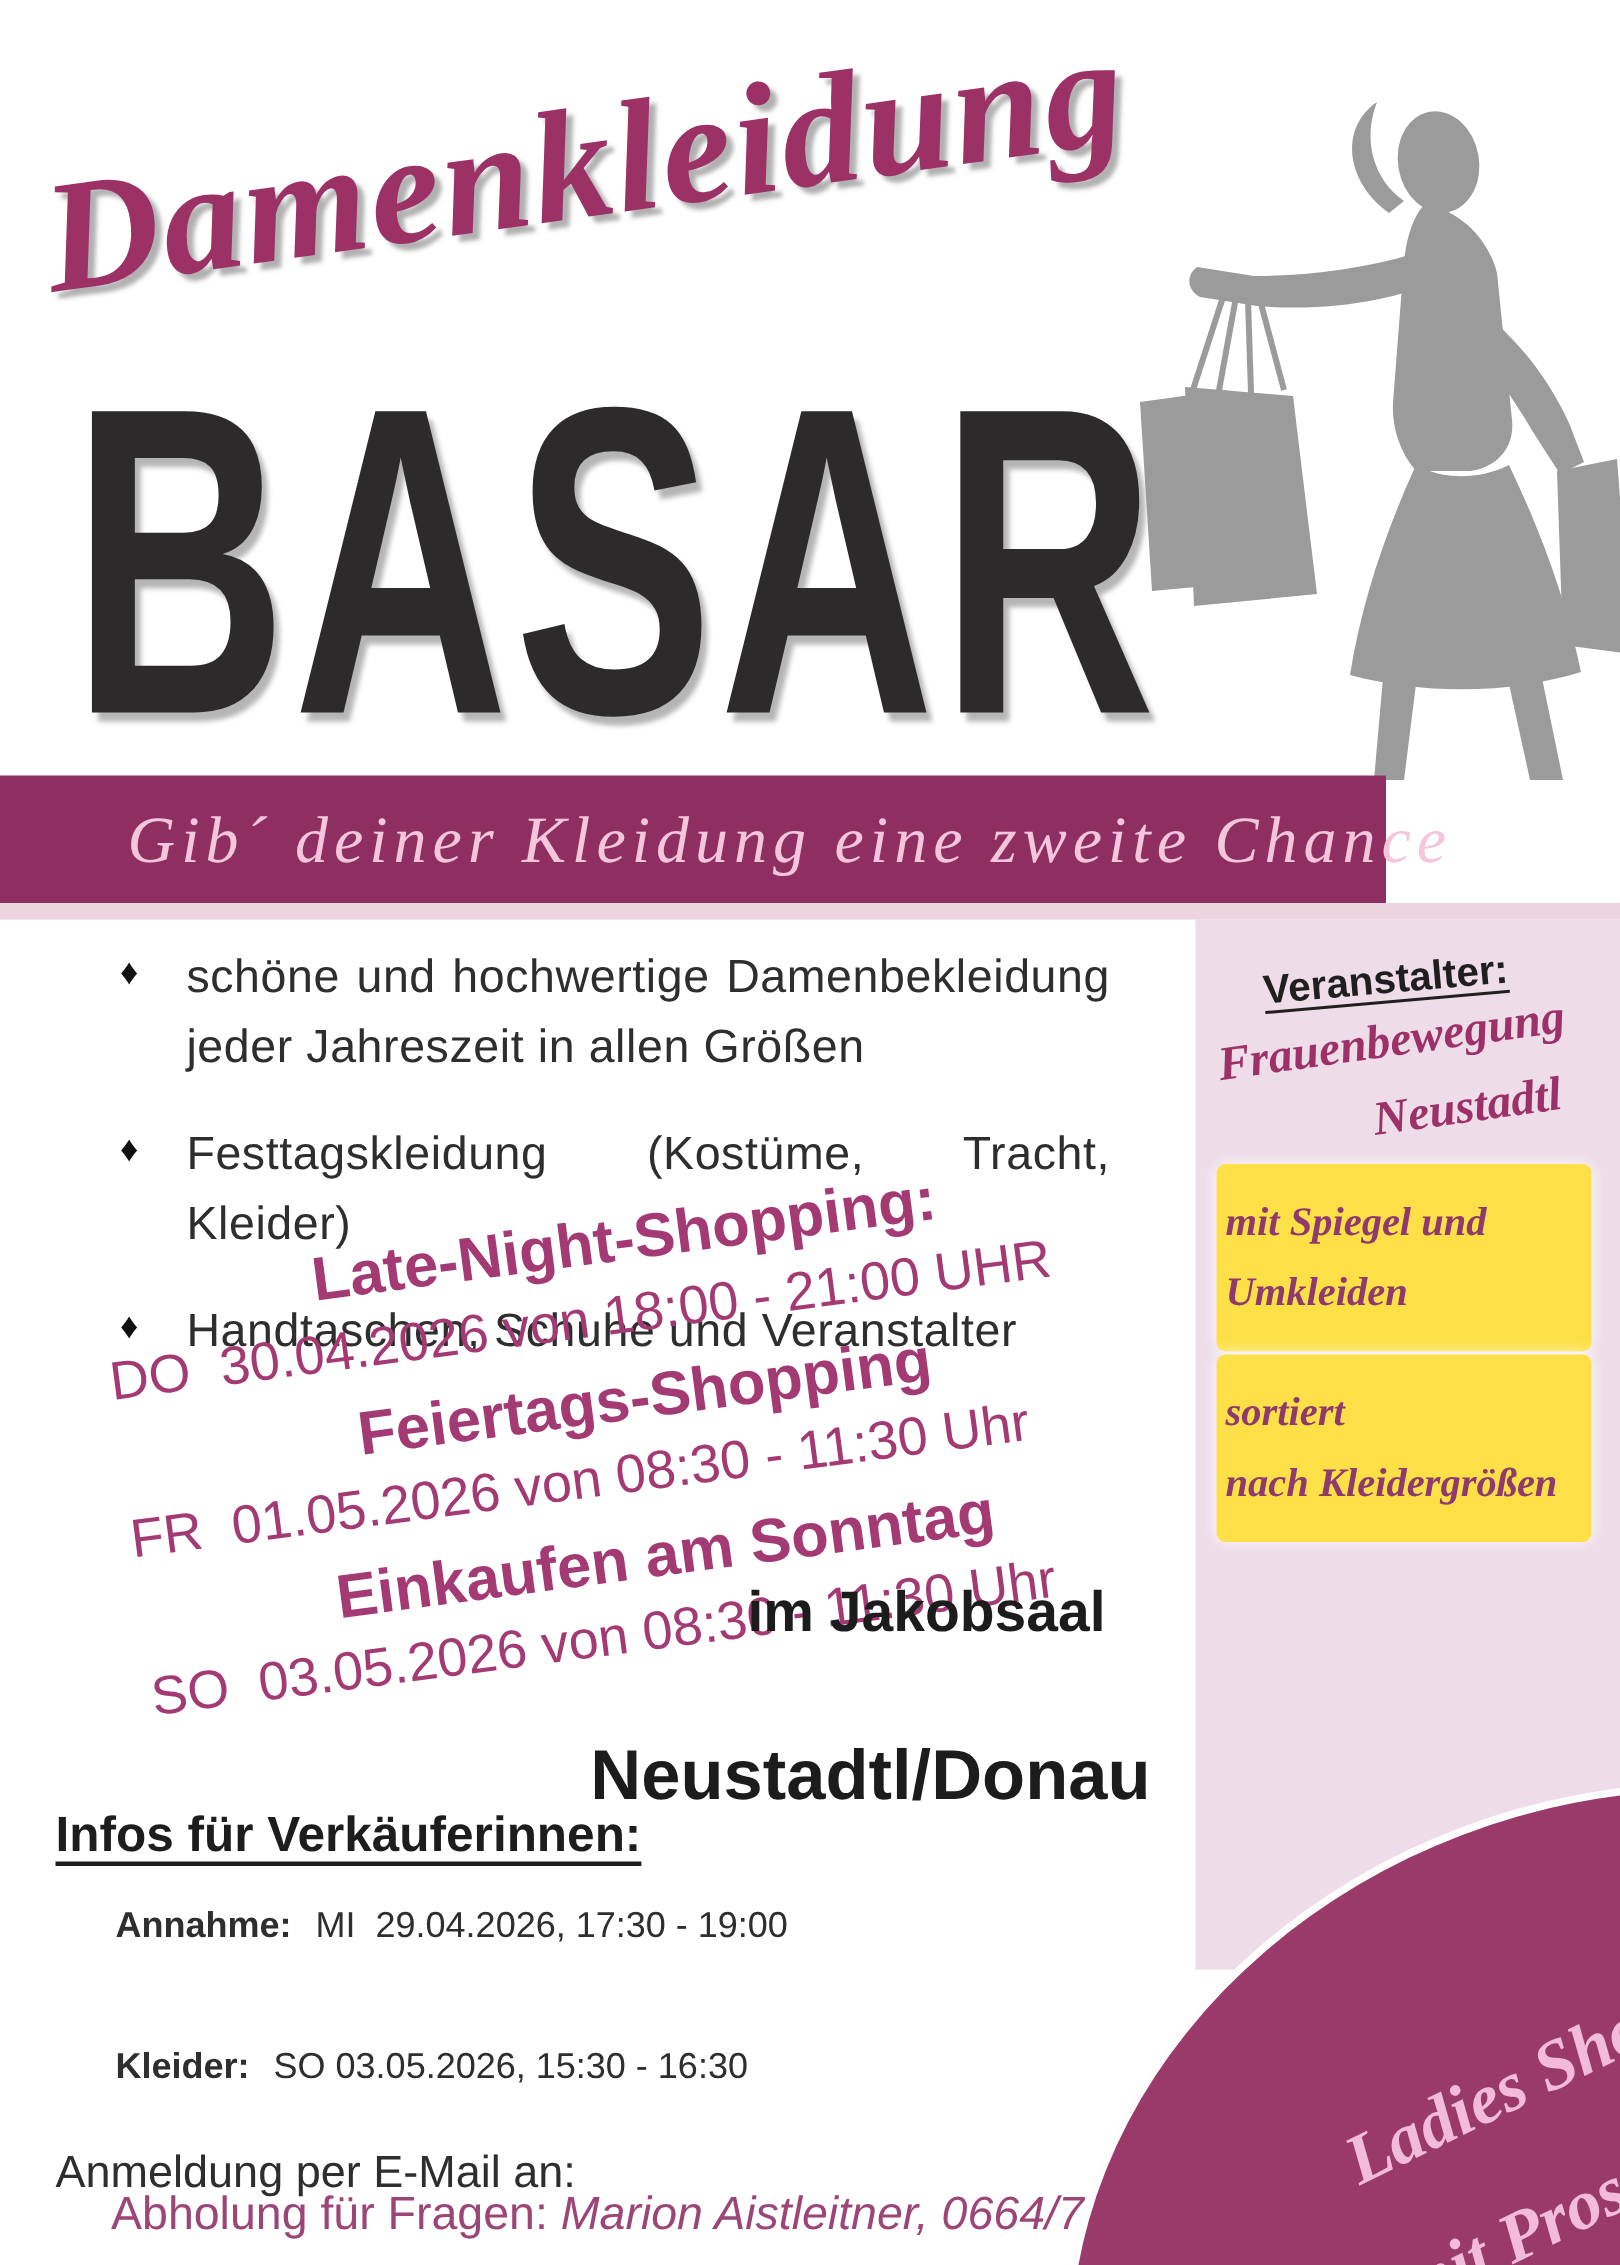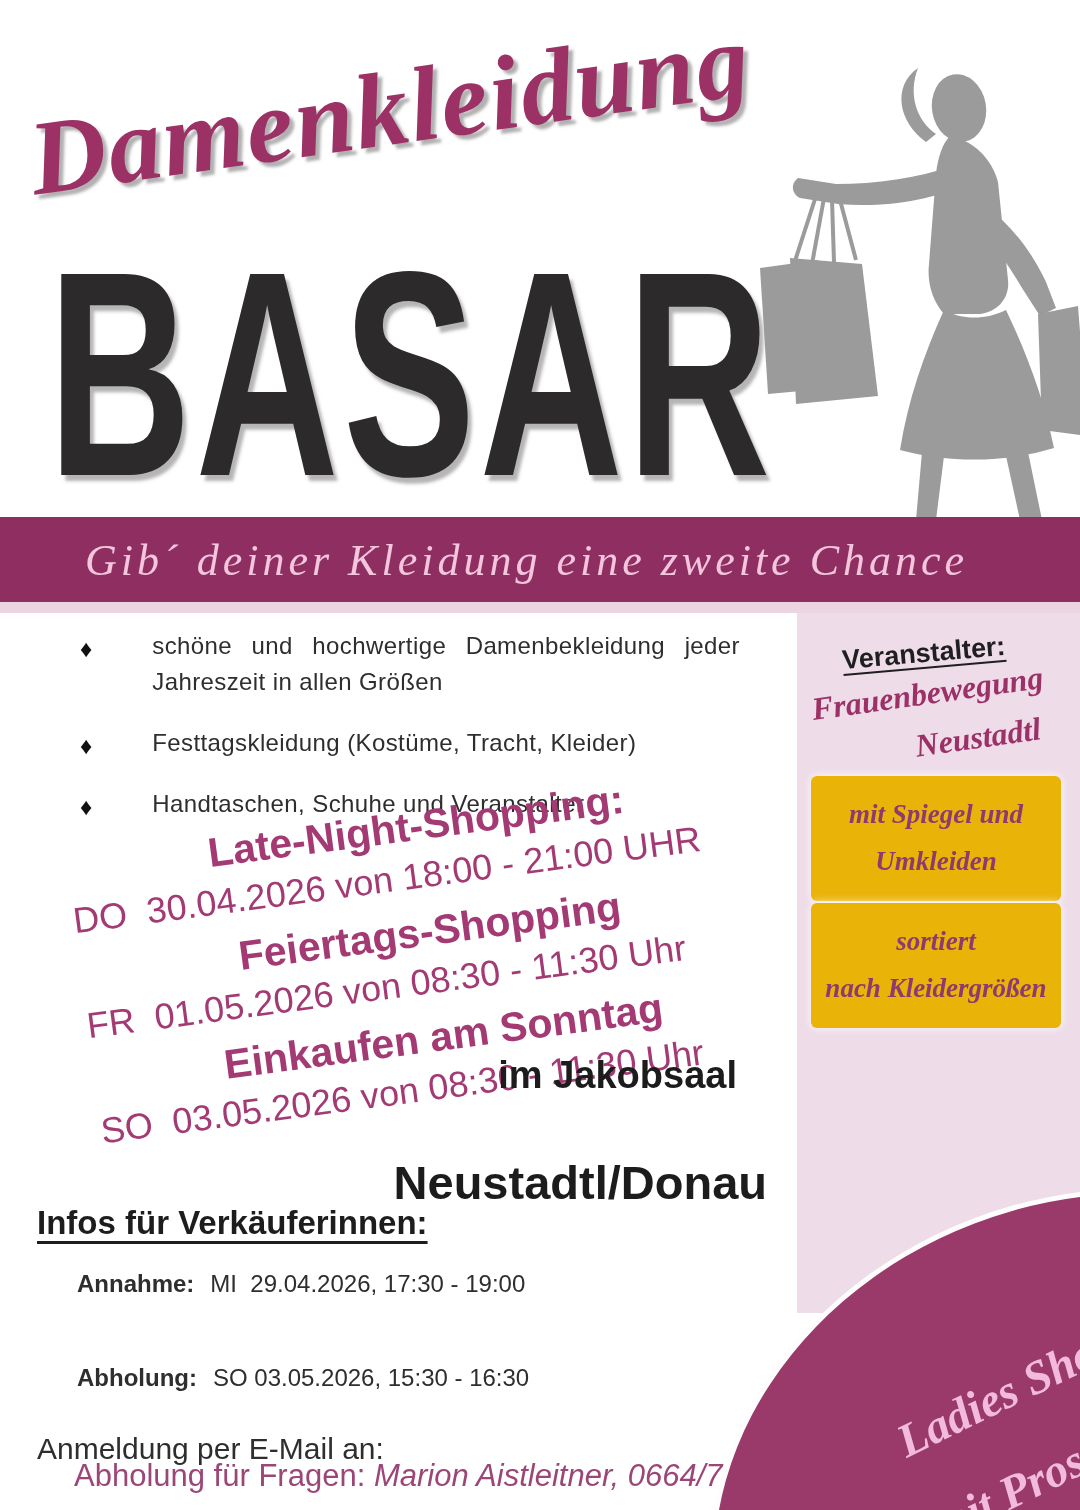--- a/index.html
+++ b/index.html
@@ -19,21 +19,21 @@
   .title-main{
     position:absolute;left:48px;top:258px;
     font-size:292px;line-height:.8;font-weight:700;letter-spacing:6px;
     color:#2d2a2b;transform:scaleX(.68);transform-origin:0 0;
     text-shadow:6px 6px 4px rgba(90,90,90,.45);white-space:nowrap;
   }
   .silhouette{position:absolute;left:740px;top:58px;width:340px;height:462px;z-index:1;}
   .silhouette svg{display:block;width:100%;height:100%;}
   
   .banner{
-    position:absolute;left:0;top:517px;width:1080px;height:85px;
+    position:absolute;left:0;top:517px;width:924px;height:85px;
     background:#8f2f61;z-index:3;
   }
   .banner-strip{
     position:absolute;left:0;top:602px;width:1080px;height:11px;
     background:#ecd4e0;z-index:3;
   }
   .banner-tagline{
     position:absolute;left:85px;top:50%;transform:translateY(-50%);
     font-family:"Liberation Serif",serif;font-style:italic;
     font-size:44px;letter-spacing:4px;color:#f3c6de;white-space:nowrap;
@@ -50,36 +50,35 @@
   }
   .organizer-line1,.organizer-line2{
     position:absolute;transform:rotate(-8deg);
     font-family:"Liberation Serif",serif;font-style:italic;font-weight:700;
     font-size:32px;color:#9c3168;white-space:nowrap;
   }
   .organizer-line1{left:14px;top:62px;}
   .organizer-line2{left:118px;top:106px;}
   .feature-box{
     position:absolute;left:14px;width:250px;box-sizing:border-box;
-    background:#eab308;border-radius:6px;padding:15px 6px;
+    background:#fde047;border-radius:6px;padding:15px 6px;
     box-shadow:0 0 10px rgba(255,255,255,.9);
-    text-align:center;
     font-family:"Liberation Serif",serif;font-style:italic;font-weight:700;
     font-size:27px;line-height:1.75;color:#8e3a6e;
   }
   .feature-box.f1{top:163px;}
   .feature-box.f2{top:290px;}
   .feature-box.f3{top:428px;}
   
   .bullets{position:absolute;left:80px;top:628px;width:660px;z-index:1;}
   .bullet-row{display:flex;gap:32px;margin-bottom:25px;}
   .bullet-icon{font-size:24px;color:#111;margin-top:7px;flex:0 0 auto;}
   .bullet-text{
-    flex:1;font-size:24px;line-height:1.5;letter-spacing:.4px;
-    text-align:justify;color:#2e2e2e;margin-left:28px;
+    flex:1;font-size:31px;line-height:1.5;letter-spacing:.4px;
+    text-align:justify;color:#2e2e2e;
   }
   
   .schedule{
     position:absolute;left:64px;top:850px;width:656px;
     transform:rotate(-7.5deg);transform-origin:0 0;
     color:#a43a74;z-index:1;
   }
   .sch-h{
     font-size:41px;font-weight:700;line-height:1.12;
     text-align:center;padding-left:48px;white-space:pre-wrap;
@@ -200,21 +199,21 @@
 
   <div class="venue-line1">im Jakobsaal</div>
   <div class="venue-line2">Neustadtl/Donau</div>
 
   <div class="infos">
     <div class="infos-heading">Infos für Verkäuferinnen:</div>
     <div class="info-row">
       <span class="info-label">Annahme:</span><span class="info-value">MI  29.04.2026, 17:30 - 19:00</span>
     </div>
     <div class="info-row">
-      <span class="info-label">Abholung:</span><span class="info-value">SO 03.05.2026, 15:30 - 16:30</span>
+      <span class="info-label">Kleider:</span><span class="info-value">SO 03.05.2026, 15:30 - 16:30</span>
     </div>
     <div class="email-label">Anmeldung per E-Mail an:</div>
 
   </div>
 
   <div class="contact-line">
     <span>Abholung für Fragen:</span>
     <span class="contact-value">Marion Aistleitner, 0664/75045084</span>
   </div>
 

